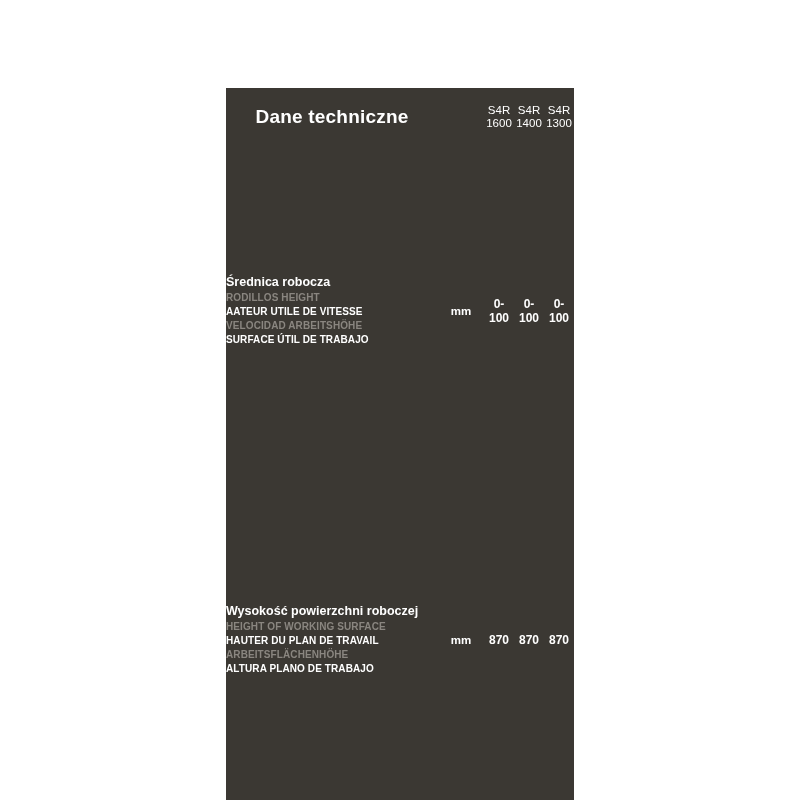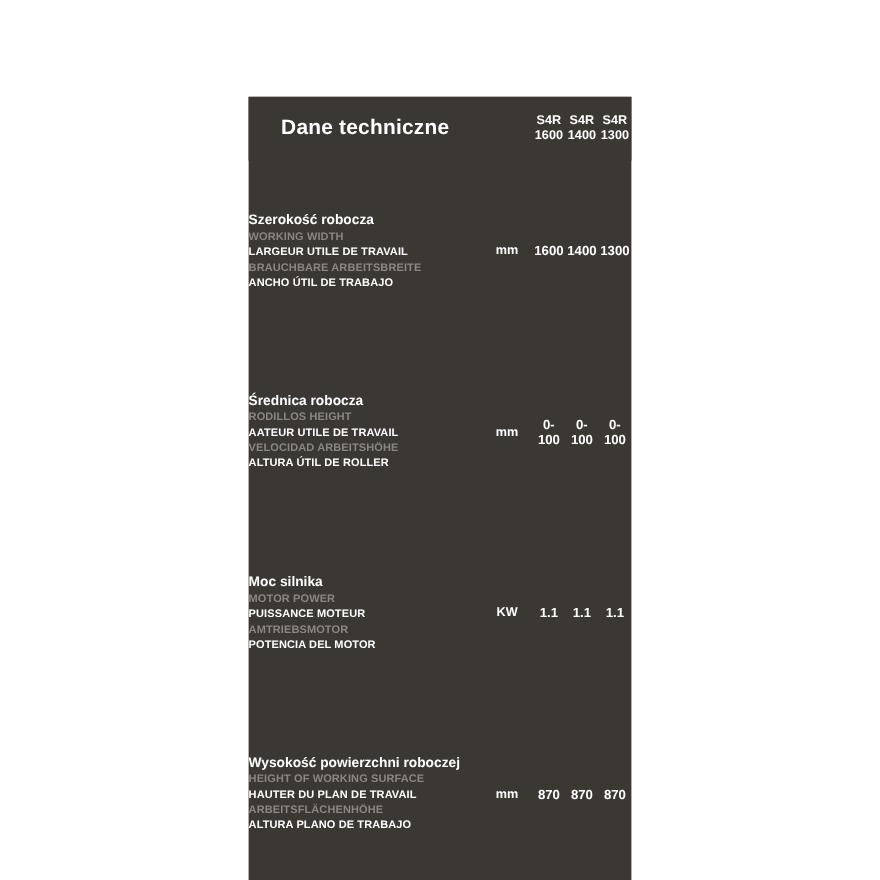--- a/index.html
+++ b/index.html
@@ -49,21 +49,21 @@
   .title-cell {
     text-align: center;
     font-size: 19px;
     font-weight: bold;
     letter-spacing: 0.2px;
     color: #ffffff;
     padding-right: 6px;
   }
   .model-cell {
     font-size: 11.5px;
-    font-weight: bold;
+    font-weight: normal;
     line-height: 1.15;
     color: #ffffff;
     border-left: 1px solid #ffffff;
     border-bottom: 1px solid #ffffff;
   }
   .hdr-sep {
     border-bottom: 1px solid #ffffff;
   }
   .names-cell {
     padding: 6px 4px 6px 14px;
@@ -140,63 +140,37 @@
           <th class="model-cell">
             <div>S4R</div>
             <div>1400</div>
           </th>
           <th class="model-cell">
             <div>S4R</div>
             <div>1300</div>
           </th>
         </tr>
 
-        <tr>
-          <td class="names-cell">
-            <div class="lang-pl">Szerokość robocza</div>
-            <div class="lang-en">WORKING WIDTH</div>
-            <div class="lang-fr">LARGEUR UTILE DE TRAVAIL</div>
-            <div class="lang-de">BRAUCHBARE ARBEITSBREITE</div>
-            <div class="lang-es">ANCHO ÚTIL DE TRABAJO</div>
-          </td>
-          <td class="unit-cell">mm</td>
-          <td class="val-cell">1600</td>
-          <td class="val-cell">1400</td>
-          <td class="val-cell">1300</td>
-        </tr>
 
         <tr>
           <td class="names-cell">
             <div class="lang-pl">Średnica robocza</div>
             <div class="lang-en">RODILLOS HEIGHT</div>
-            <div class="lang-fr">AATEUR UTILE DE TRAVAIL</div>
+            <div class="lang-fr">AATEUR UTILE DE VITESSE</div>
             <div class="lang-de">VELOCIDAD ARBEITSHÖHE</div>
-            <div class="lang-es">ALTURA ÚTIL DE ROLLER</div>
+            <div class="lang-es">SURFACE ÚTIL DE TRABAJO</div>
           </td>
           <td class="unit-cell">mm</td>
           <td class="val-cell">0-100</td>
           <td class="val-cell">0-100</td>
           <td class="val-cell">0-100</td>
         </tr>
 
 
 
-        <tr>
-          <td class="names-cell">
-            <div class="lang-pl">Moc silnika</div>
-            <div class="lang-en">MOTOR POWER</div>
-            <div class="lang-fr">PUISSANCE MOTEUR</div>
-            <div class="lang-de">AMTRIEBSMOTOR</div>
-            <div class="lang-es">POTENCIA DEL MOTOR</div>
-          </td>
-          <td class="unit-cell">KW</td>
-          <td class="val-cell">1.1</td>
-          <td class="val-cell">1.1</td>
-          <td class="val-cell">1.1</td>
-        </tr>
 
         <tr>
           <td class="names-cell last">
             <div class="lang-pl">Wysokość powierzchni roboczej</div>
             <div class="lang-en">HEIGHT OF WORKING SURFACE</div>
             <div class="lang-fr">HAUTER DU PLAN DE TRAVAIL</div>
             <div class="lang-de">ARBEITSFLÄCHENHÖHE</div>
             <div class="lang-es">ALTURA PLANO DE TRABAJO</div>
           </td>
           <td class="unit-cell last">mm</td>

